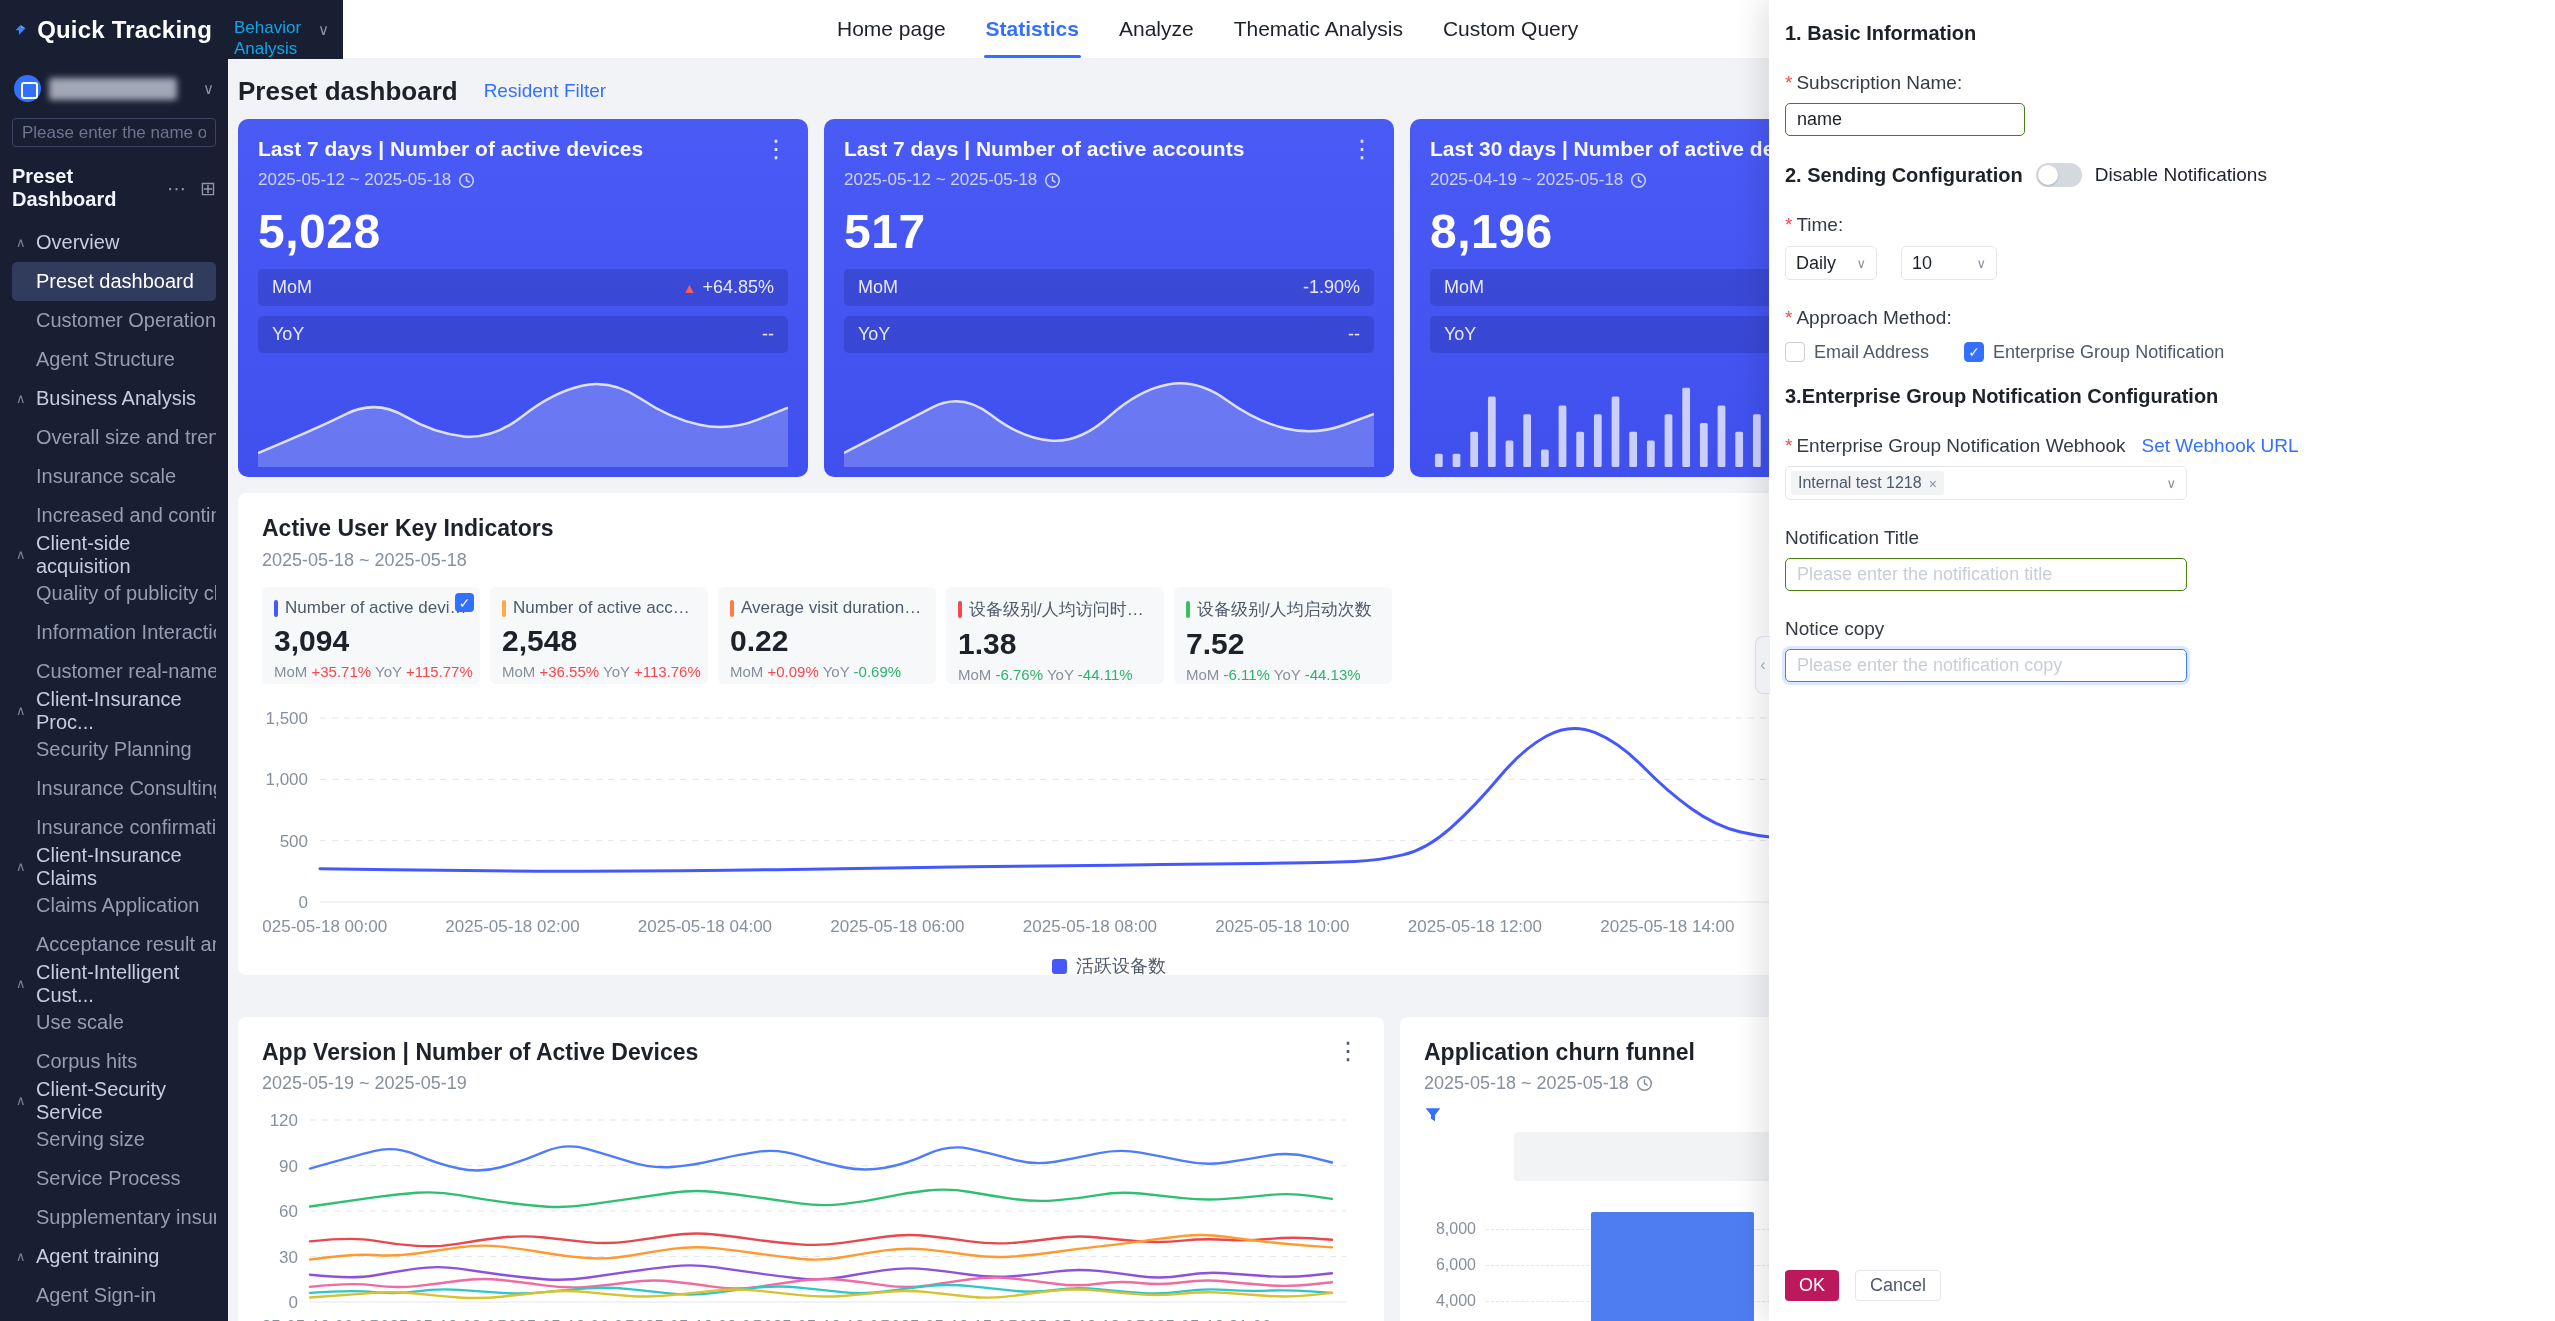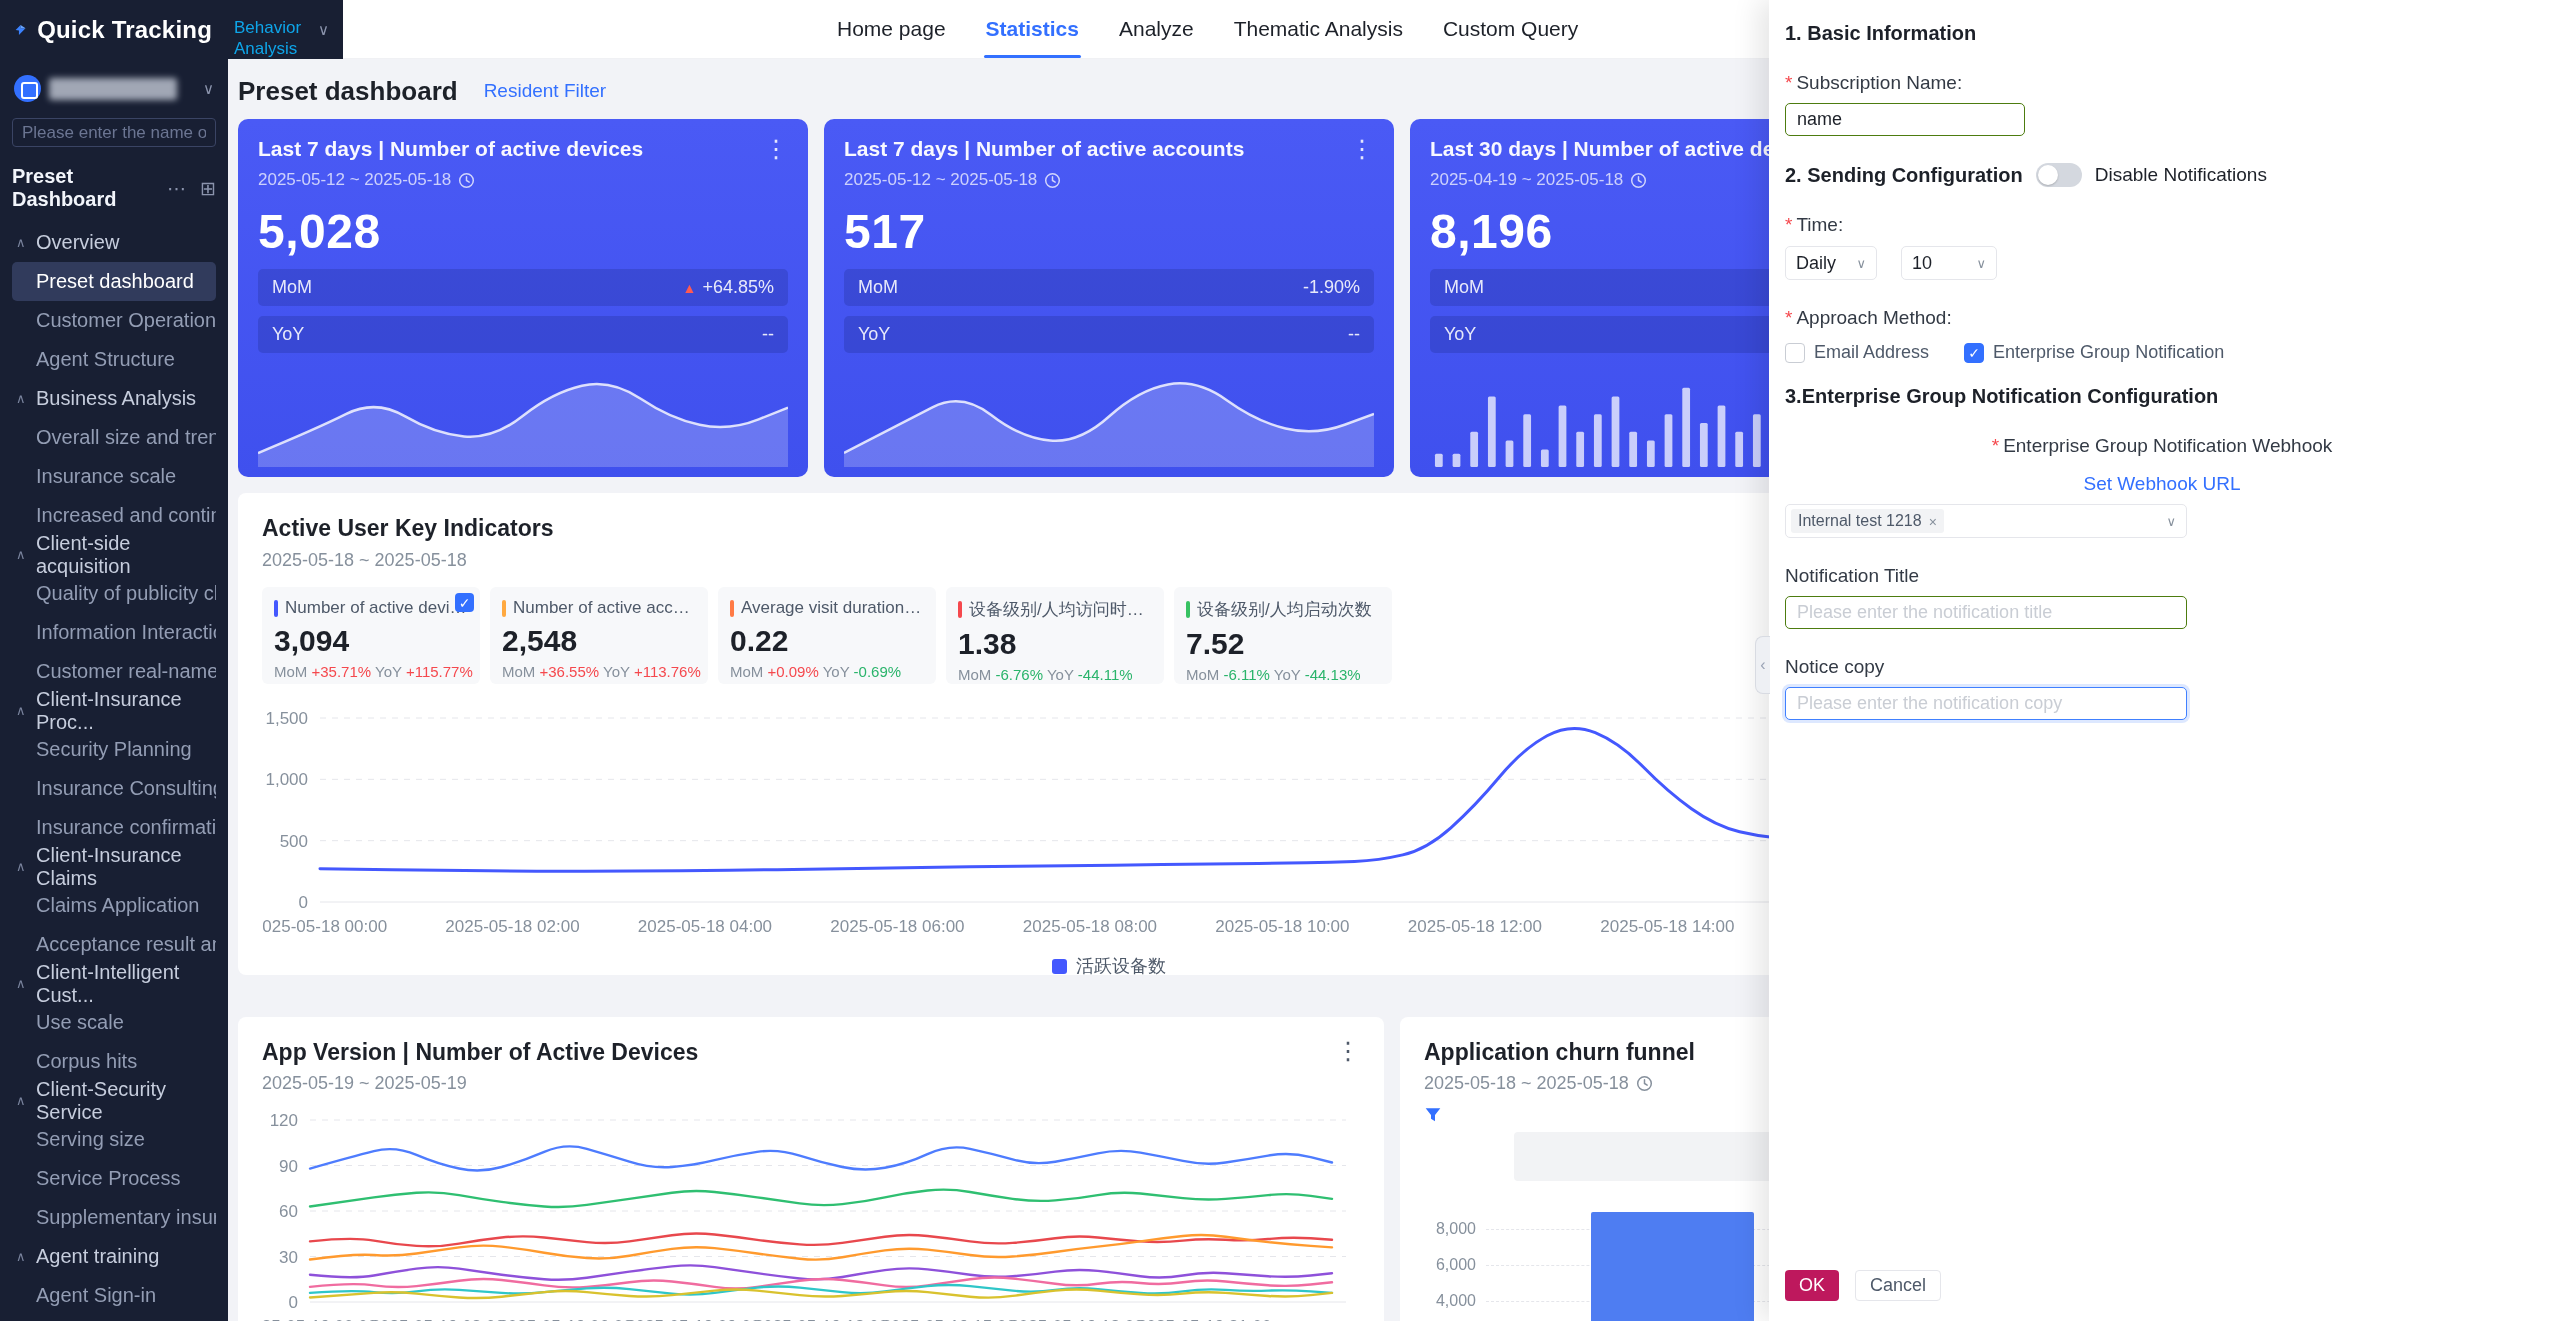--- a/index.html
+++ b/index.html
@@ -110,25 +110,25 @@
   .w-full { width:402px; }
   .sending-row { display:flex; align-items:center; margin-top:27px; gap:13px; }
   .toggle { width:46px; height:24px; border-radius:12px; background:#d4d8df; position:relative; cursor:pointer; flex:none; }
   .toggle .knob { position:absolute; left:2px; top:2px; width:20px; height:20px; border-radius:50%; background:#fff; box-shadow:0 1px 2px rgba(0,0,0,.2); }
   .toggle-label { font-size:19px; color:#1d2129; }
   .selects-row { display:flex; gap:24px; margin-top:10px; }
   .select { height:34px; border:1px solid #e5e6eb; border-radius:5px; display:flex; align-items:center; padding:0 10px; font-size:18px; color:#1d2129; cursor:pointer; background:#fff; }
   .select .chev { margin-left:auto; color:#86909c; font-size:13px; padding-left:10px; }
   .sel-freq { width:92px; }
   .sel-hour { width:96px; }
-  .cb-row { display:flex; align-items:center; margin-top:13px; gap:9px; }
+  .cb-row { display:flex; margin-top:13px; gap:9px; }
   .cb { width:20px; height:20px; border:1px solid #c9cdd4; border-radius:4px; background:#fff; flex:none; cursor:pointer; }
   .cb.checked { background:#3370ff; border-color:#3370ff; color:#fff; font-size:14px; display:flex; align-items:center; justify-content:center; }
   .cb-label { font-size:18px; color:#4e5969; margin-right:26px; cursor:pointer; }
-  .webhook-label-row { display:flex; align-items:center; margin-top:27px; gap:16px;flex-direction:column; }
+  .webhook-label-row { display:flex; align-items:center; margin-top:27px; gap:16px; }
   .link { color:#3370ff; font-size:19px; cursor:pointer; }
   .multi-select { margin-top:9px; width:402px; height:34px; border:1px solid #e5e6eb; border-radius:5px; display:flex; align-items:center; padding:0 10px 0 5px; cursor:pointer; background:#fff; }
   .tag { background:#f2f3f5; border-radius:3px; font-size:16px; color:#4e5969; padding:3px 7px; display:flex; align-items:flex-end; gap:7px; }
   .tag .x { color:#86909c; font-size:14px; cursor:pointer; }
   .multi-select .chev { margin-left:auto; color:#86909c; font-size:13px; }
   .dw-footer { position:absolute; left:0; right:0; bottom:0; padding:16px 16px 20px 16px; display:flex; gap:16px; }
   .btn { height:31px; border-radius:4px; font-size:18px; display:flex; align-items:center; justify-content:center; cursor:pointer; padding:0 14px; font-family:"Liberation Sans",sans-serif; border:none; }
   .btn-primary { background:#be185d; color:#fff; }
   .btn-plain { background:#fff; color:#4e5969; border:1px solid #e5e6eb; }
 

